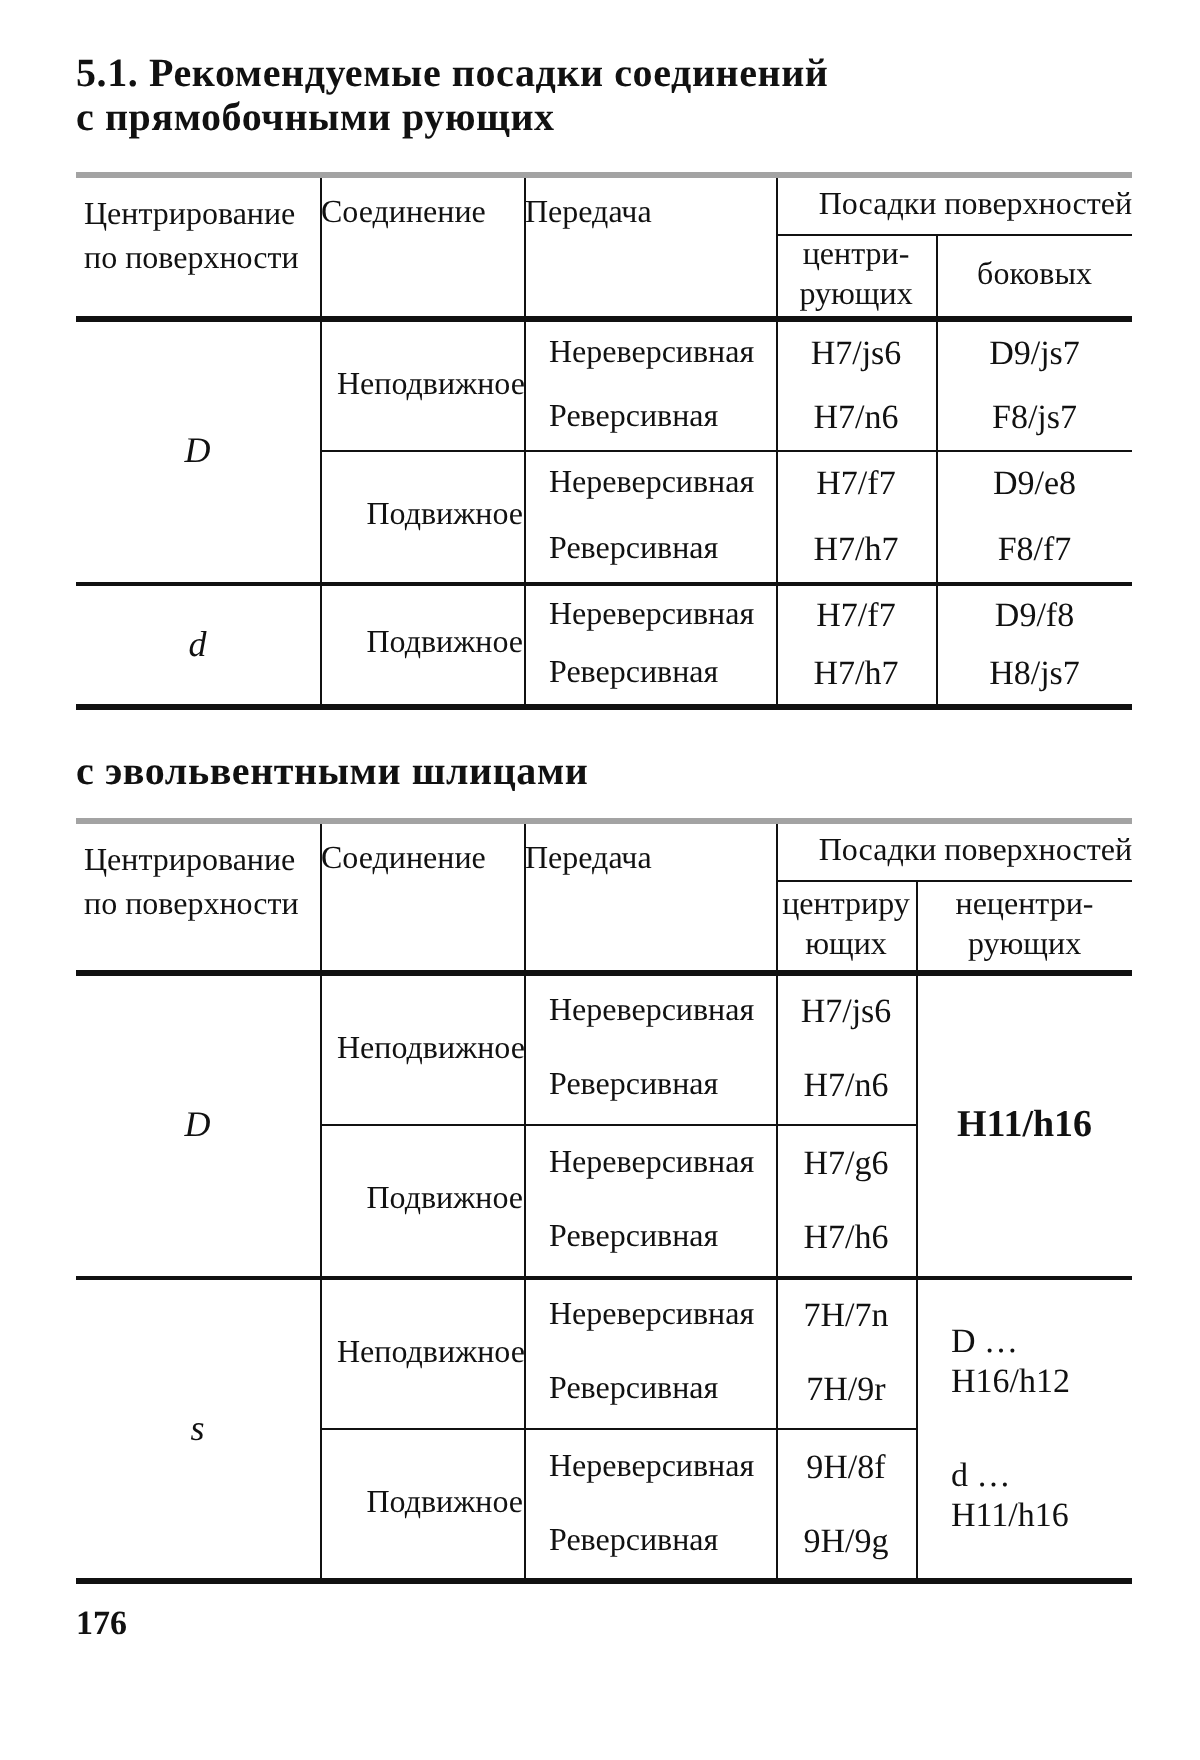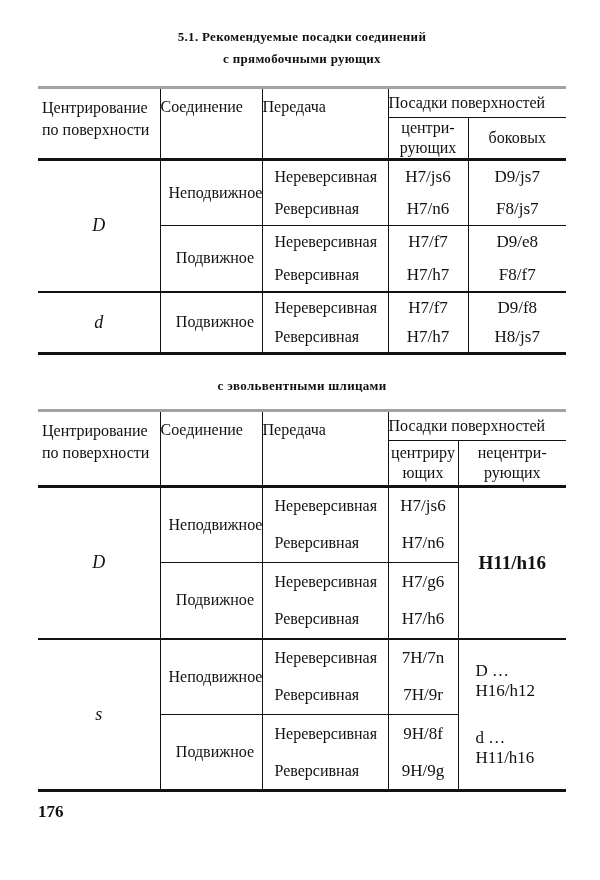--- a/index.html
+++ b/index.html
@@ -7,23 +7,22 @@
     width: 600px; height: 880px;
     background: #ffffff;
     color: #111111;
     font-family: "Liberation Serif", "DejaVu Serif", serif;
     overflow: hidden;
   }
   .page { padding: 26px 34px 0 38px; box-sizing: border-box; }
 
   .tbl-title {
     width: 528px;
-    text-align: center;
     font-weight: bold;
-    font-size: 13px;
+    font-size: 20px;
     line-height: 22px;
     letter-spacing: 0.3px;
   }
   .title-gap-1 { margin-bottom: 16px; }
   .title2 { margin-top: 20px; margin-bottom: 12px; }
 
   table {
     width: 528px;
     border-collapse: collapse;
     table-layout: fixed;
@@ -43,32 +42,32 @@
   
   thead th { border-bottom: 3px solid #111; }
   .hr1 { height: 30px; }
   .hr2-t1 { height: 42px; }
   .hr2-t2 { height: 46px; }
   .h-left {
     vertical-align: top; text-align: left;
     padding: 8px 2px 0 4px; line-height: 22px;
   }
   .h-top { vertical-align: top; text-align: left; padding-top: 9px; }
-  .fits-h { border-bottom: 1px solid #111 !important; text-align: left; }
+  .fits-h { border-bottom: 1px solid #111 !important; text-align: right; }
   .sub { text-align: center; line-height: 20px; vertical-align: middle; }
 
   
   .r33 { height: 33px; }
   .r31 { height: 31px; }
   .r38 { height: 38px; }
   .sep1 { border-top: 1px solid #111; }
   .sep2 { border-top: 2px solid #111; }
 
   .letter { text-align: center; font-style: italic; font-size: 18px; }
-  .joint  { text-align: center; padding-left: 8px; }
+  .joint  { text-align: right; padding-left: 8px; }
   .trans  { text-align: left; padding-left: 12px; }
   .fit    { text-align: center; font-size: 17px; }
   .bigfit { text-align: center; font-size: 19px; font-weight: bold; }
   .dualfit {
     text-align: left; font-size: 17px; vertical-align: middle;
   }
   .dualfit .line { padding-left: 17px; }
   .dualfit .line + .line { margin-top: 27px; }
 
   .page-number {

